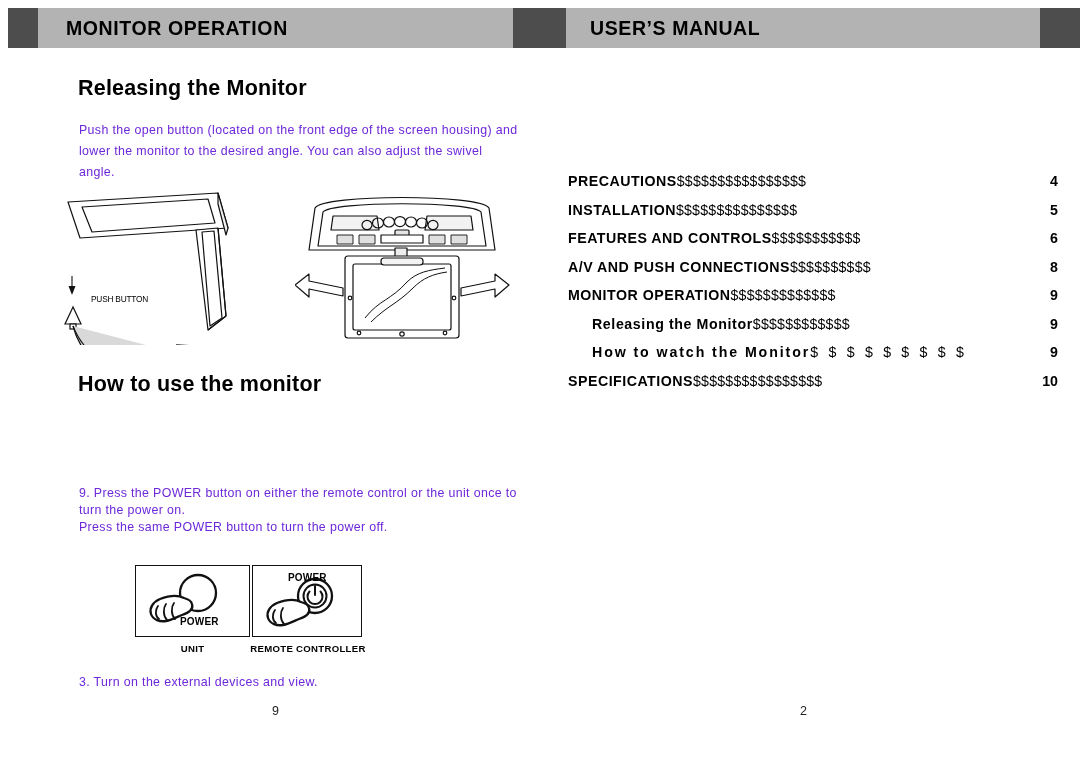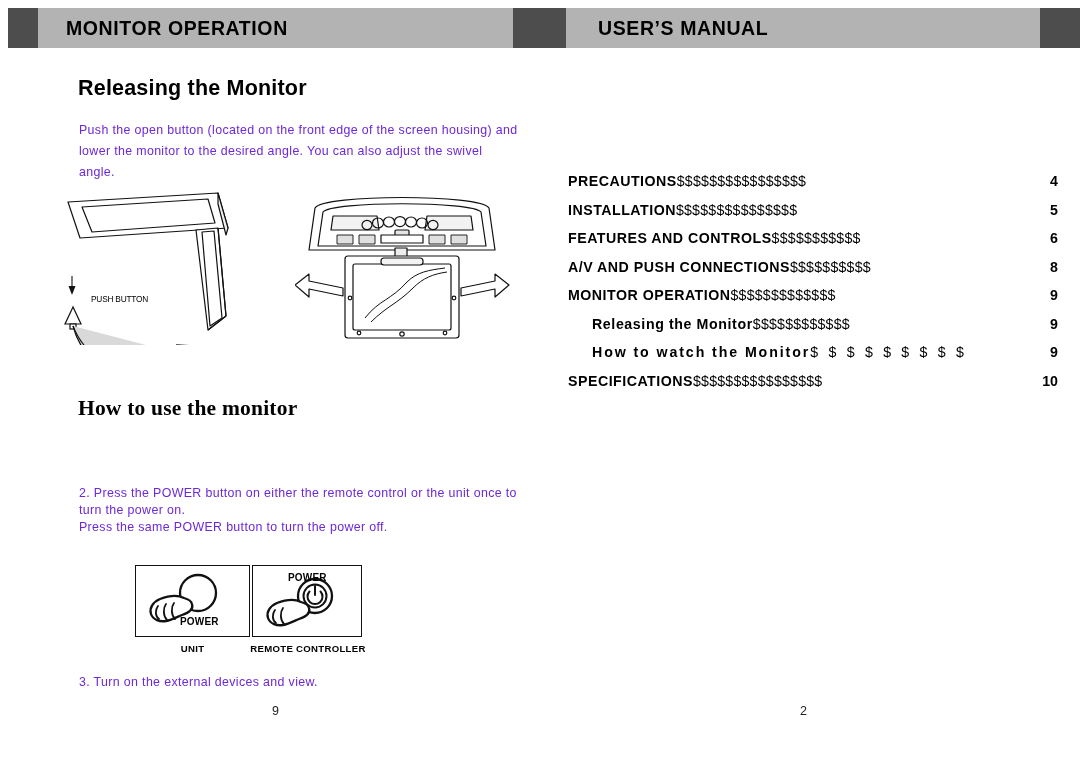--- a/index.html
+++ b/index.html
@@ -54,39 +54,39 @@
   #header-left  { left: 8px;   width: 558px; }
   #header-right { left: 566px; width: 514px; }
 
   #header-left .hdr-cap   { width: 30px; }
   #header-left .hdr-body  { width: 475px; }
   #header-left .hdr-tail  { width: 53px; height: 40px; background:#4d4d4d; }
   #header-left .hdr-title { padding-left: 28px; }
 
   #header-right .hdr-body  { width: 474px; }
   #header-right .hdr-tail  { width: 40px; height: 40px; background:#4d4d4d; }
-  #header-right .hdr-title { padding-left: 32px; }
+  #header-right .hdr-title { padding-left: 24px; }
 
   
   .col {
     position: absolute;
     top: 60px;
   }
   #left-column  { left: 0;    width: 540px; height: 700px; }
   #right-column { left: 540px; width: 540px; height: 700px; }
 
   
   .section-heading {
     font-size: 21.5px;
     font-weight: bold;
     letter-spacing: 0.2px;
     margin: 0;
   }
   #releasing-heading { position: absolute; left: 78px; top: 16px; }
-  #howto-heading     { position: absolute; left: 78px; top: 336px; font-family: Liberation Serif, serif; }
+  #howto-heading     { position: absolute; left: 78px; top: 312px; }
 
   .body-text {
     position: absolute;
     font-size: 12.4px;
     line-height: 21px;
     letter-spacing: 0.35px;
     color: #6d28d9;
   }
   #releasing-paragraph { left: 79px; top: 60px; width: 440px; }
 
@@ -305,21 +305,21 @@
       </g>
       <g fill="#ffffff" stroke="#111" stroke-width="1.2" stroke-linejoin="round">
         <path d="M166 100 L200 93 L200 86 L214 97 L200 109 L200 101 L166 108 Z"></path>
       </g>
     </svg>
   </div>
 
   <h2 class="section-heading" id="howto-heading">How to use the monitor</h2>
 
 
-  <div class="body-text" id="step-2" style="white-space:pre-line">2. Press the POWER button on either the remote control or the unit once to turn the power on.
+  <div class="body-text" id="step-2" style="white-space:pre-line">9. Press the POWER button on either the remote control or the unit once to turn the power on.
 Press the same POWER button to turn the power off.</div>
 
   <div class="illus" id="power-illustration">
 
     <div class="pw-box" id="unit-box">
       <svg width="112" height="69" viewBox="0 0 112 69">
         <g fill="#ffffff" stroke="#111" stroke-width="2.3" stroke-linejoin="round" stroke-linecap="round">
           <circle cx="62" cy="27" r="18"></circle>
           <path d="M48 32 C 40 28, 32 30, 24 33 C 17 36, 13 42, 15 48
                    C 17 54, 24 56, 30 55 C 36 54, 41 51, 46 49

